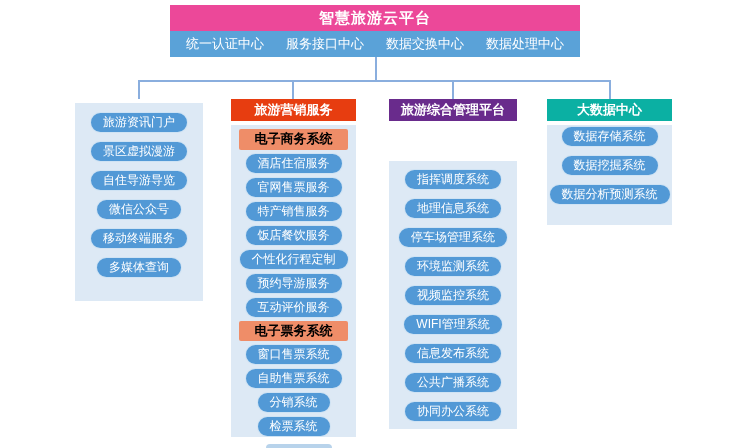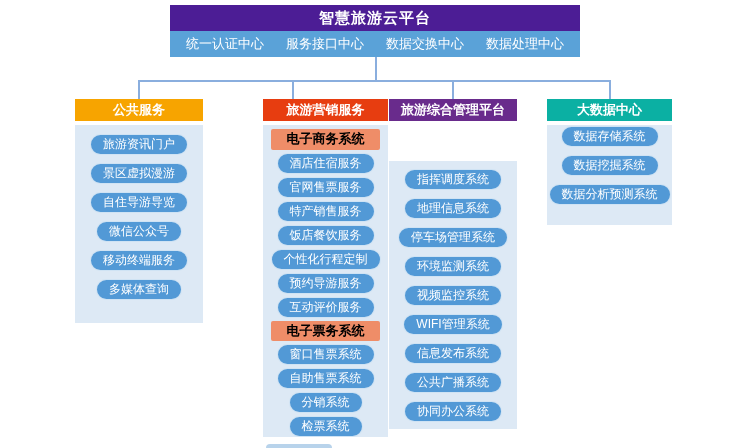--- a/index.html
+++ b/index.html
@@ -5,33 +5,33 @@
   html,body{margin:0;padding:0;background:#ffffff;}
   .canvas{
     position:relative;width:740px;height:448px;background:#ffffff;overflow:hidden;
     font-family:"Liberation Sans","DejaVu Sans",sans-serif;
   }
   
   .line{position:absolute;background:#8aaede;}
   
   .top-band{
     position:absolute;left:170px;top:5px;width:410px;height:26px;
-    background:#4c1d95;display:flex;align-items:center;justify-content:center;
+    background:#ec4899;display:flex;align-items:center;justify-content:center;
   }
   .top-title{color:#ffffff;font-size:15px;font-weight:bold;letter-spacing:1px;}
   .sub-band{
     position:absolute;left:170px;top:31px;width:410px;height:26px;
     background:#5aa2d8;display:flex;align-items:center;justify-content:space-between;
     padding:9px 16px;box-sizing:border-box;
   }
   .sub-item{color:#ffffff;font-size:13px;white-space:nowrap;}
   
   .col{position:absolute;top:99px;}
   .col-1{left:75px;width:128px;}
-  .col-2{left:231px;width:125px;margin-left:32px;}
+  .col-2{left:231px;width:125px;}
   .col-3{left:389px;width:128px;}
   .col-4{left:547px;width:125px;}
   .col-header{
     height:22px;display:flex;align-items:center;justify-content:center;
     color:#ffffff;font-size:13px;font-weight:bold;white-space:nowrap;
   }
   .col-1 .col-header{background:#f7a400;}
   .col-2 .col-header{background:#e73d10;}
   .col-3 .col-header{background:#692b8c;}
   .col-4 .col-header{background:#0bb0a3;}
@@ -75,21 +75,20 @@
     <span class="top-title">智慧旅游云平台</span>
   </div>
   <div class="sub-band">
     <span class="sub-item">统一认证中心</span>
     <span class="sub-item">服务接口中心</span>
     <span class="sub-item">数据交换中心</span>
     <span class="sub-item">数据处理中心</span>
   </div>
 
   <div class="col col-1">
-    <div class="col-header">公共服务</div>
     <div class="panel">
       <div class="pill">旅游资讯门户</div>
       <div class="pill">景区虚拟漫游</div>
       <div class="pill">自住导游导览</div>
       <div class="pill">微信公众号</div>
       <div class="pill">移动终端服务</div>
       <div class="pill">多媒体查询</div>
     </div>
   </div>
 

